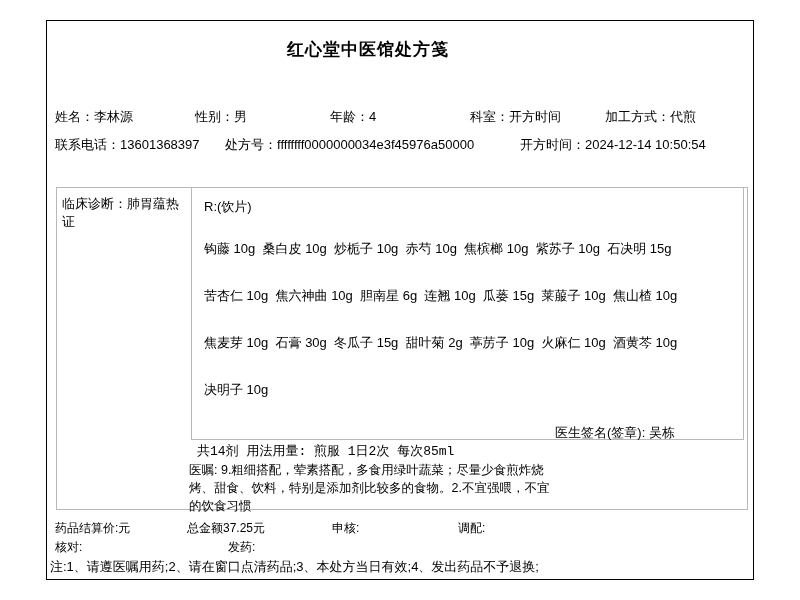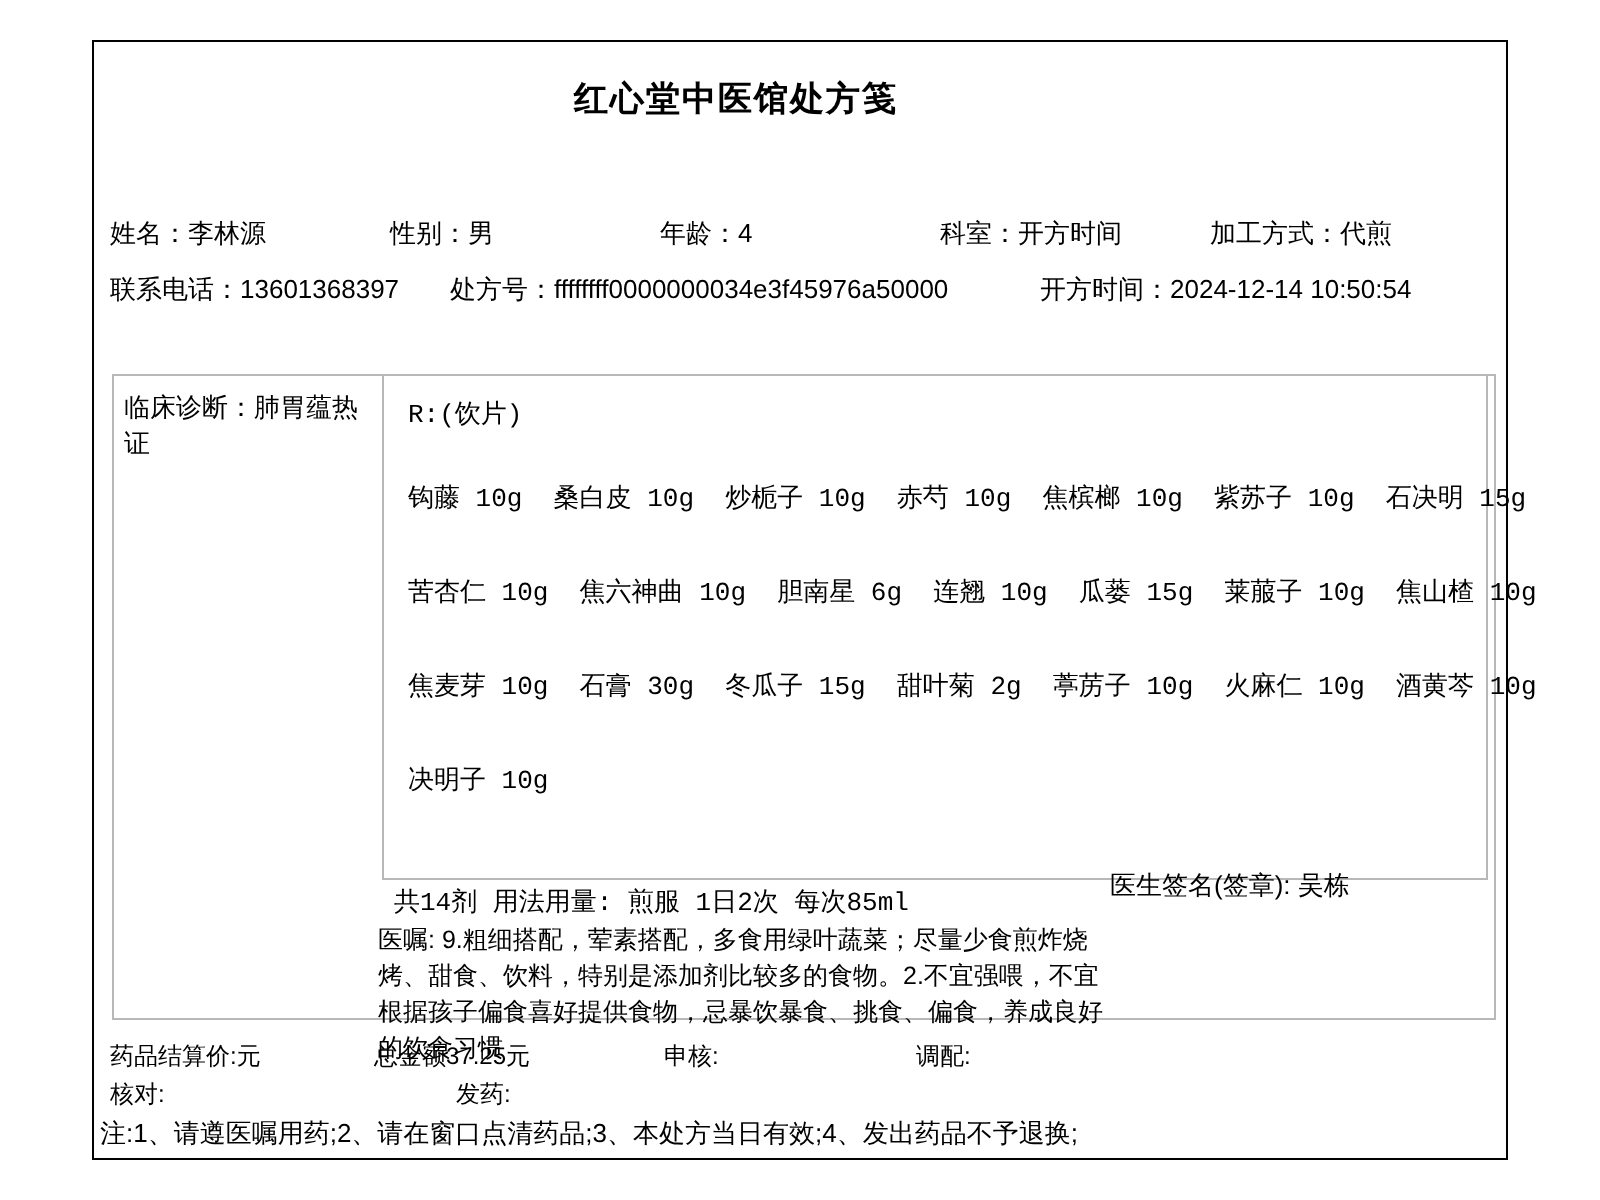--- a/index.html
+++ b/index.html
@@ -20,21 +20,21 @@
   .main-box{
     position:absolute;left:56px;top:187px;width:692px;height:323px;
     border:1px solid #b8b8b8;box-sizing:border-box;background:#fff;
   }
   .diagnosis{
     position:absolute;left:62px;top:195px;width:128px;
     font-size:13px;line-height:18px;white-space:normal;
   }
   .rx-box{
     position:absolute;left:191px;top:187px;width:553px;height:253px;
-    border:1px solid #b8b8b8;box-sizing:border-box;background:#fff;font-family:Liberation Mono, monospace;
+    border:1px solid #b8b8b8;box-sizing:border-box;background:#fff;
   }
   .rx-header{position:absolute;left:12px;top:10px;font-size:13px;}
   .herb-row{
     position:absolute;left:12px;font-size:13px;white-space:pre;
   }
   .usage-line{font-size:13px;}
   .advice{
     position:absolute;left:189px;top:461px;width:430px;
     font-size:12.5px;line-height:18px;
   }
@@ -67,28 +67,27 @@
   <div class="rx-header">R:(饮片)</div>
   <div>
       <div class="herb-row" style="top: 52px;">钩藤 10g  桑白皮 10g  炒栀子 10g  赤芍 10g  焦槟榔 10g  紫苏子 10g  石决明 15g</div>
       <div class="herb-row" style="top: 99px;">苦杏仁 10g  焦六神曲 10g  胆南星 6g  连翘 10g  瓜蒌 15g  莱菔子 10g  焦山楂 10g</div>
       <div class="herb-row" style="top: 146px;">焦麦芽 10g  石膏 30g  冬瓜子 15g  甜叶菊 2g  葶苈子 10g  火麻仁 10g  酒黄芩 10g</div>
       <div class="herb-row" style="top: 193px;">决明子 10g</div>
     </div>
 </div>
 
 <div class="abs usage-line" style="left:197px;top:442px;font-family:Liberation Mono, monospace;">共14剂 用法用量: 煎服 1日2次 每次85ml</div>
-<div class="abs usage-line" style="left:555px;top:434px;">医生签名(签章): 吴栋</div>
+<div class="abs usage-line" style="left:555px;top:424px;">医生签名(签章): 吴栋</div>
 
 <div class="abs footer-item" style="left:55px;top:520px;">药品结算价:元</div>
 <div class="abs footer-item" style="left:187px;top:520px;">总金额37.25元</div>
 <div class="abs footer-item" style="left:332px;top:520px;">申核:</div>
 <div class="abs footer-item" style="left:458px;top:520px;">调配:</div>
 <div class="abs footer-item" style="left:55px;top:539px;">核对:</div>
 <div class="abs footer-item" style="left:228px;top:539px;">发药:</div>
 <div class="abs note-line" style="left:50px;top:558px;">注:1、请遵医嘱用药;2、请在窗口点清药品;3、本处方当日有效;4、发出药品不予退换;</div>
 
 <div class="advice">
     <div>医嘱: 9.粗细搭配，荤素搭配，多食用绿叶蔬菜；尽量少食煎炸烧</div>
     <div>烤、甜食、饮料，特别是添加剂比较多的食物。2.不宜强喂，不宜</div>
-    <div>根据孩子偏食喜好提供食物，忌暴饮暴食、挑食、偏食，养成良好</div>
     <div>的饮食习惯</div>
   </div>
 
 </body></html>

